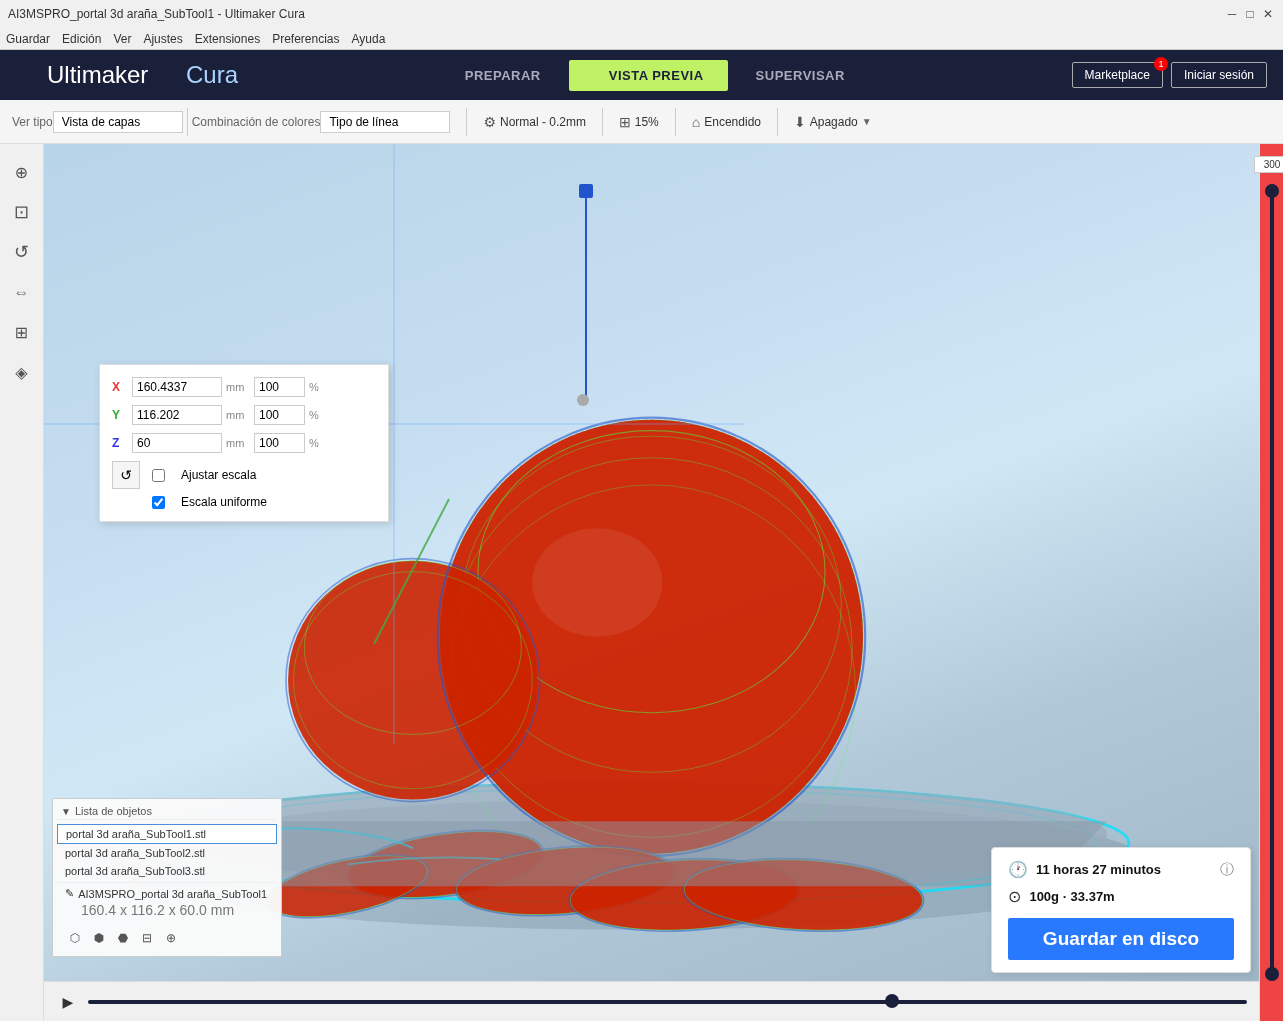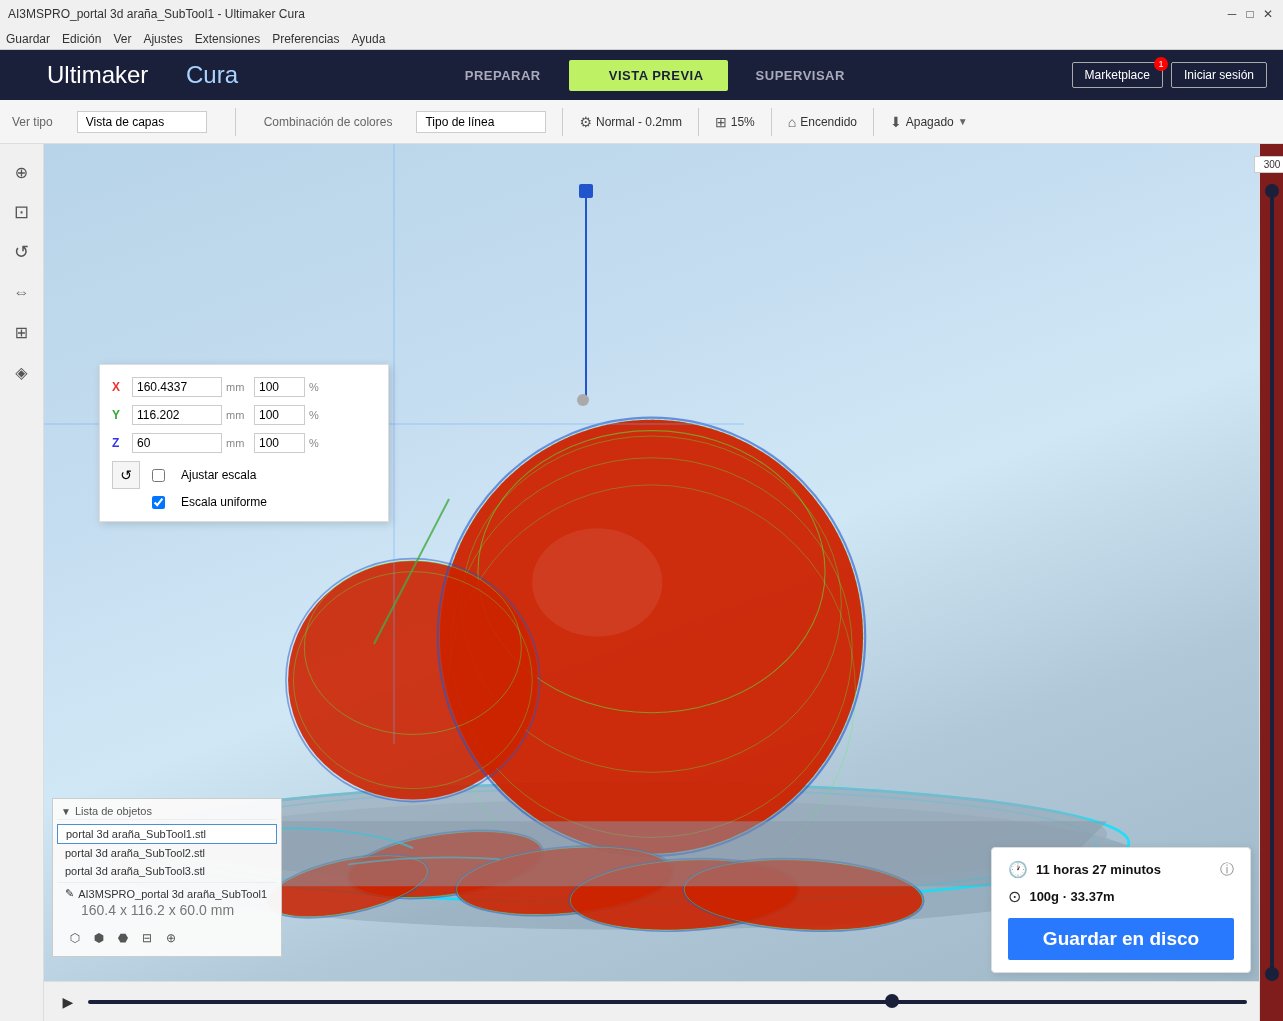--- a/index.html
+++ b/index.html
@@ -105,21 +105,21 @@
       background: #f5f5f5;
       height: 44px;
       display: flex;
       align-items: center;
       padding: 0 12px;
       gap: 12px;
       border-bottom: 1px solid #ddd;
       font-size: 12px;
       color: #333;
     }
-    #toolbar-left { display: flex; align-items: center; gap: 24px; }
+    #toolbar-left { display: flex; align-items: center; gap: 0; }
     #toolbar-right { display: flex; align-items: center; gap: 12px; }
     .toolbar-label { color: #666; font-size: 12px; }
     .toolbar-select {
       background: white;
       border: 1px solid #ccc;
       padding: 3px 24px 3px 8px;
       font-size: 12px;
       appearance: none;
       cursor: pointer;
       min-width: 130px;
@@ -221,21 +221,21 @@
       display: flex; align-items: center; justify-content: center;
       cursor: pointer;
       font-size: 14px;
     }
     .checkbox-item { display: flex; align-items: center; gap: 16px; font-size: 12px; }
     input[type=checkbox] { width: 13px; height: 13px; }
 
     
     #right-panel {
       width: 24px;
-      background: #7f1d1d;
+      background: #ef4444;
       border-left: 1px solid #ddd;
       display: flex;
       flex-direction: column;
       align-items: center;
       justify-content: space-between;
       padding: 4px 0;
       position: relative;
     }
     #layer-slider-container {
       display: flex;

